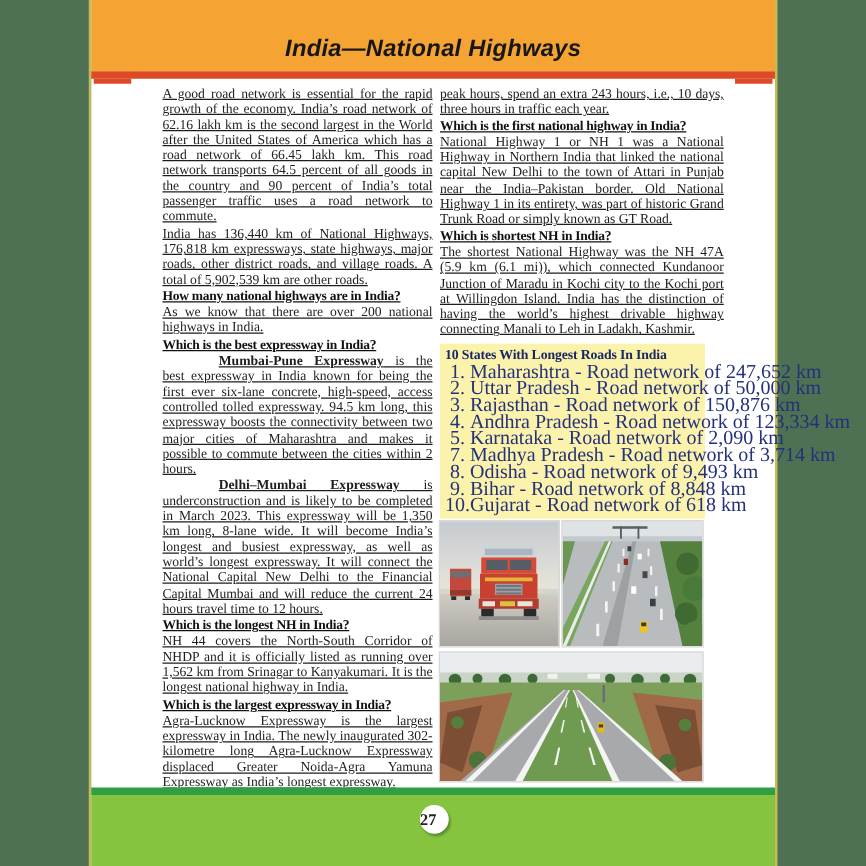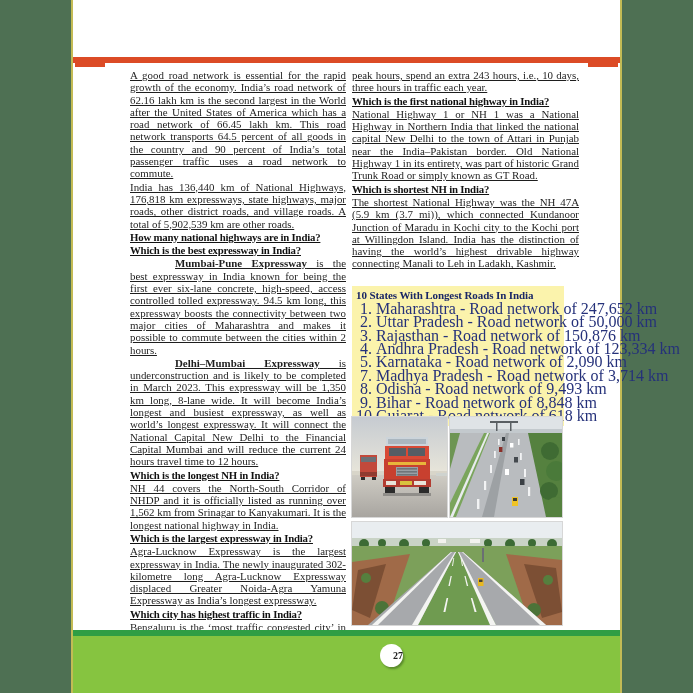--- a/index.html
+++ b/index.html
@@ -45,21 +45,21 @@
   .col-right{left:279px;width:227px;}
   .col p{margin:0 0 1px 0;text-decoration:underline;}
   .qhead{
     font-weight:bold;color:#111;white-space:nowrap;letter-spacing:-0.2px;
     font-size:10.8px;margin:1px 0 1px 0 !important;text-align:left;
   }
   .lead{font-weight:bold;margin-left:45px;}
 
   
   .states-box{
-    background:#fbf3ac;margin-top:16px;padding:3px 5px 4px 4px;width:203px;
+    background:#fbf3ac;margin-top:5px;padding:3px 5px 4px 4px;width:203px;
     color:#25317a;
   }
   .states-title{
     font-weight:bold;color:#1a2766;font-size:11px;line-height:13px;
     white-space:nowrap;letter-spacing:-0.1px;
   }
   .state-row{font-size:16px;line-height:13.4px;white-space:nowrap;}
   .state-row .num{display:inline-block;width:16px;text-align:right;margin-right:4px;}
 
   
@@ -69,56 +69,59 @@
   .photo-truck{left:0;top:0;width:95px;height:100px;}
   .photo-aerial{left:98px;top:0;width:112px;height:100px;}
   .photo-wide{left:0;top:105px;width:210px;height:103px;}
 
   
   .footer-line{position:absolute;left:0;top:630px;width:547px;height:6px;background:#2f9e44;}
   .footer-band{position:absolute;left:0;top:636px;width:547px;height:57px;background:#86c440;}
   .page-badge{
     position:absolute;left:263px;top:8px;width:23px;height:23px;border-radius:50%;
     background:#ffffff;box-shadow:1.5px 2px 2px rgba(40,70,20,.45);
-    text-align:right;line-height:23px;font-size:10px;color:#222;font-weight:bold;
+    text-align:left;line-height:23px;font-size:13px;color:#222;font-weight:bold;
     font-family:"Liberation Serif", serif;
-    margin-left:44px;
   }
 </style>
 </head>
 <body>
 
 <div class="edge-line left"></div>
 <div class="edge-line right"></div>
 
 <div class="page">
 
+  <div class="banner">
+    <div class="banner-title">India—National Highways</div>
+  </div>
   <div class="red-bar"></div>
 
   <div class="col col-left">
     <p>A good road network is essential for the rapid growth of the economy. India’s road network of 62.16 lakh km is the second largest in the World after the United States of America which has a road network of 66.45 lakh km. This road network transports 64.5 percent of all goods in the country and 90 percent of India’s total passenger traffic uses a road network to commute.</p>
     <p>India has 136,440 km of National Highways, 176,818 km expressways, state highways, major roads, other district roads, and village roads. A total of 5,902,539 km are other roads.</p>
     <p class="qhead">How many national highways are in India?</p>
+    <p>As we know that there are over 200 national highways in India.</p>
     <p class="qhead">Which is the best expressway in India?</p>
     <p><span class="lead">Mumbai-Pune Expressway</span><span> is the best expressway in India known for being the first ever six-lane concrete, high-speed, access controlled tolled expressway. 94.5 km long, this expressway boosts the connectivity between two major cities of Maharashtra and makes it possible to commute between the cities within 2 hours.</span></p>
     <p><span class="lead">Delhi–Mumbai Expressway</span><span> is underconstruction and is likely to be completed in March 2023. This expressway will be 1,350 km long, 8-lane wide. It will become India’s longest and busiest expressway, as well as world’s longest expressway. It will connect the National Capital New Delhi to the Financial Capital Mumbai and will reduce the current 24 hours travel time to 12 hours.</span></p>
     <p class="qhead">Which is the longest NH in India?</p>
     <p>NH 44 covers the North-South Corridor of NHDP and it is officially listed as running over 1,562 km from Srinagar to Kanyakumari. It is the longest national highway in India.</p>
     <p class="qhead">Which is the largest expressway in India?</p>
     <p>Agra-Lucknow Expressway  is the largest expressway in India. The newly inaugurated 302-kilometre long Agra-Lucknow Expressway displaced Greater Noida-Agra Yamuna Expressway as India’s longest expressway.</p>
     <p class="qhead">Which city has highest traffic in India?</p>
     <p>Bengaluru is the ‘most traffic congested city’ in the world: Report. Bengalureans driving during</p>
   </div>
 
   <div class="col col-right">
     <p>peak hours, spend an extra 243 hours, i.e., 10 days, three hours in traffic each year.</p>
     <p class="qhead">Which is the first national highway in India?</p>
     <p>National Highway 1 or NH 1 was a National Highway in Northern India that linked the national capital New Delhi to the town of Attari in Punjab near the India–Pakistan border. Old National Highway 1 in its entirety, was part of historic Grand Trunk Road or simply known as GT Road.</p>
     <p class="qhead">Which is shortest NH in India?</p>
-    <p>The shortest National Highway was the NH 47A (5.9 km (3.7 mi)), which connected Kundanoor Junction of Maradu in Kochi city to the Kochi port at Willingdon Island. India has the distinction of having the world’s highest drivable highway connecting Manali to Leh in Ladakh, Kashmir.</p>
+    <p>The shortest National Highway was the NH 47A (5.9 km (6.1 mi)), which connected Kundanoor Junction of Maradu in Kochi city to the Kochi port at Willingdon Island. India has the distinction of having the world’s highest drivable highway connecting Manali to Leh in Ladakh, Kashmir.</p>
 
     <div class="states-box">
       <div class="states-title">10 States With Longest Roads In India</div>
       <div class="state-row"><span class="num">1.</span><span>Maharashtra - Road network of 247,652 km</span></div>
       <div class="state-row"><span class="num">2.</span><span>Uttar Pradesh - Road network of 50,000 km</span></div>
       <div class="state-row"><span class="num">3.</span><span>Rajasthan - Road network of 150,876 km</span></div>
       <div class="state-row"><span class="num">4.</span><span>Andhra Pradesh - Road network of 123,334 km</span></div>
       <div class="state-row"><span class="num">5.</span><span>Karnataka - Road network of 2,090 km</span></div>
       <div class="state-row"><span class="num">7.</span><span>Madhya Pradesh - Road network of 3,714 km</span></div>
       <div class="state-row"><span class="num">8.</span><span>Odisha - Road network of 9,493 km</span></div>

